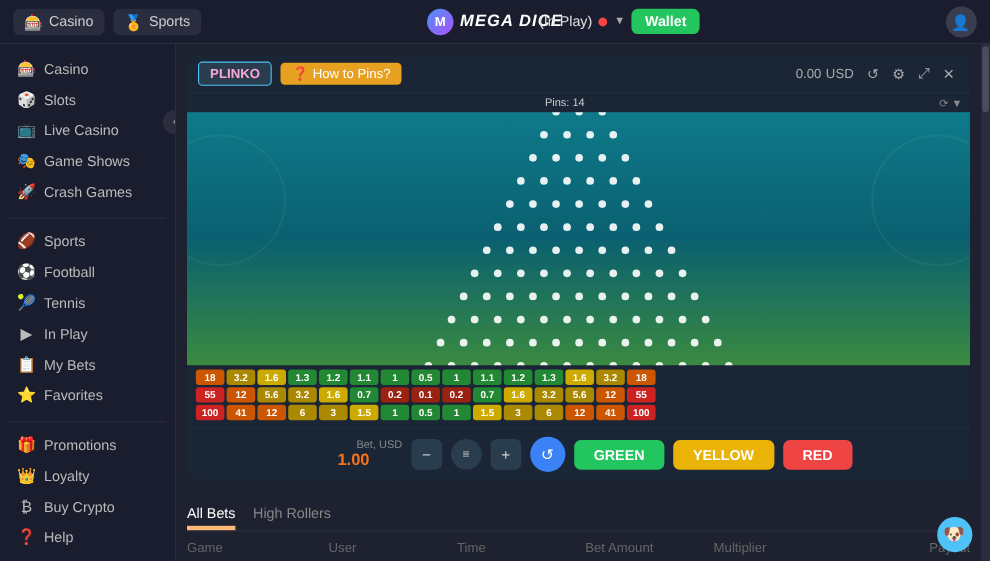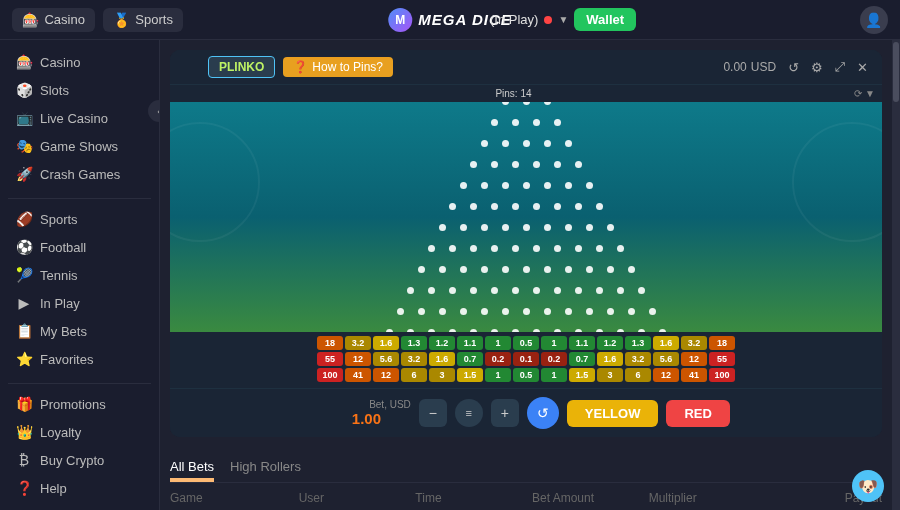--- a/index.html
+++ b/index.html
@@ -164,27 +164,26 @@
     
     .game-topbar {
       background: #1a2535;
       display: flex;
       align-items: center;
       padding: 6px 10px;
       gap: 8px;
     }
     .plinko-badge {
       background: #2a3d4e;
-      color: #bef264;
+      color: #f9a8d4;
       padding: 3px 10px;
       border-radius: 4px;
       font-size: 12px;
       font-weight: bold;
       border: 1px solid #4fc3f7;
-      margin-left: 28px;
     }
     .how-to-play-badge {
       background: #e8a020;
       color: white;
       padding: 3px 10px;
       border-radius: 4px;
       font-size: 12px;
       display: flex; align-items: center; gap: 4px;
       cursor: pointer;
     }
@@ -264,21 +263,20 @@
     }
 
     
     .multiplier-section {
       background: #1a2535;
       padding: 4px 8px;
     }
     .mult-row {
       display: flex;
       gap: 2px;
-      justify-content: center;
       margin-bottom: 2px;
     }
     .mult-cell {
       padding: 2px 4px;
       border-radius: 3px;
       font-size: 9px;
       font-weight: bold;
       min-width: 26px;
       text-align: center;
       color: white;
@@ -744,20 +742,21 @@
 
       <div class="bet-controls">
         <div class="bet-amount-box">
           <span class="bet-label">Bet, USD</span>
           <span class="bet-value">1.00</span>
         </div>
         <button class="bet-btn">−</button>
         <button class="bet-icon-btn">≡</button>
         <button class="bet-btn">+</button>
         <button class="refresh-btn">↺</button>
+        <button class="color-btn btn-green">GREEN</button>
         <button class="color-btn btn-yellow">YELLOW</button>
         <button class="color-btn btn-red">RED</button>
       </div>
     </div>
 
     <div class="bottom-section">
       <div class="tabs-row">
         <div class="tab active">All Bets</div>
         <div class="tab">High Rollers</div>
       </div>

